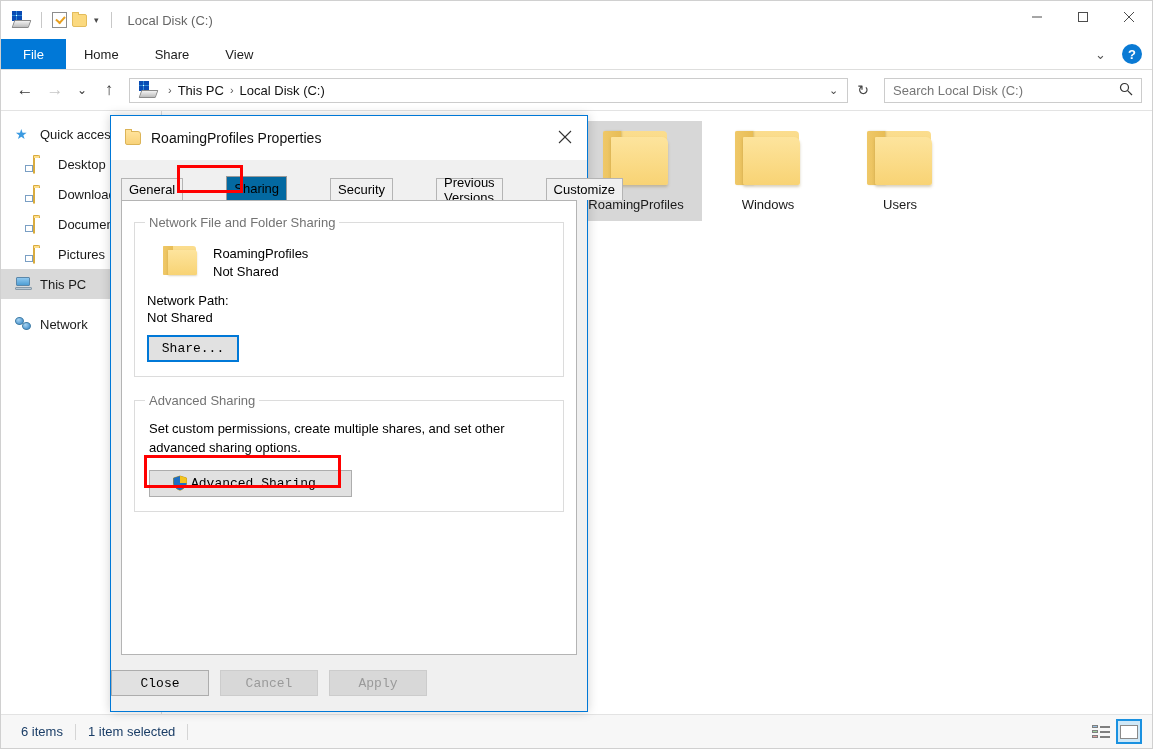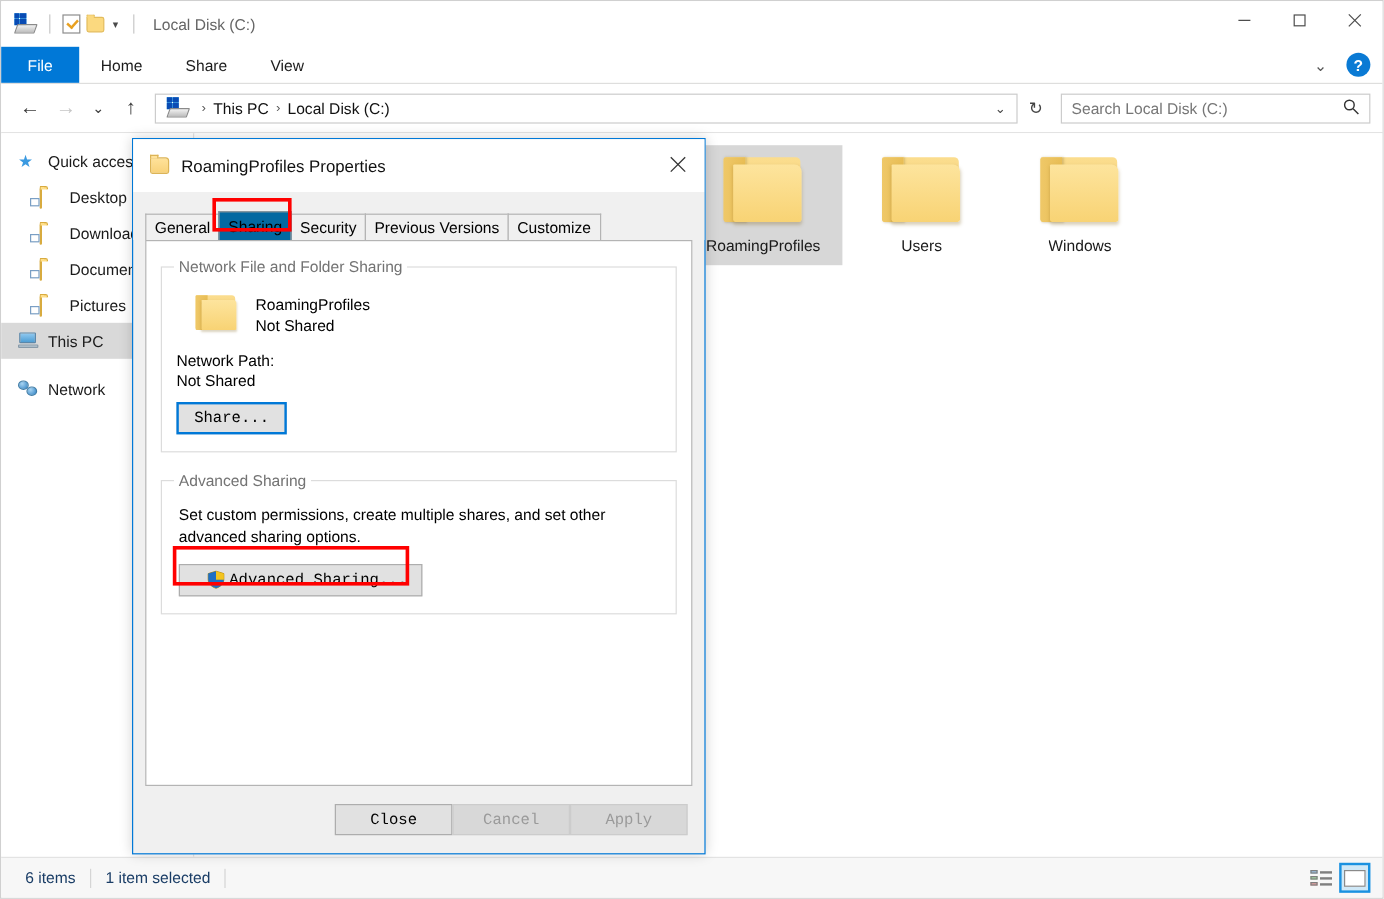--- a/index.html
+++ b/index.html
@@ -543,20 +543,21 @@
   }
 
   .dlg-tabstrip {
     display: flex;
     align-items: flex-end;
     padding-left: 10px;
     background: #f0f0f0;
     flex: none;
     height: 40px;
     position: relative;
+    gap: 44px;
   }
   .dlg-tab {
     height: 22px;
     padding: 0 7px;
     font-size: 13px;
     color: #000;
     display: flex;
     align-items: center;
     background: #f0f0f0;
     border: 1px solid #b4b4b4;
@@ -670,21 +671,21 @@
   }
   .shield {
     width: 16px; height: 16px;
     margin-right: 3px;
     flex: none;
   }
   .dlg-buttons {
     height: 56px;
     display: flex;
     align-items: center;
-    justify-content: flex-end;
+    gap: 11px;
     padding: 0 14px 0 0;
     flex: none;
   }
   .dlg-buttons .winbtn { min-width: 98px; height: 26px; }
 
   
   .redbox {
     position: absolute;
     border: 3px solid #ff0000;
     box-sizing: border-box;
@@ -829,29 +830,29 @@
               <div class="bf-front"></div>
           </div>
           <div class="file-label">RoamingProfiles</div>
         </div>
         <div class="file-item">
           <div class="big-folder">
             <div class="bf-back"></div>
               <div class="bf-flap"></div>
               <div class="bf-front"></div>
           </div>
-          <div class="file-label">Users</div>
+          <div class="file-label">Windows</div>
         </div>
         <div class="file-item">
           <div class="big-folder">
             <div class="bf-back"></div>
               <div class="bf-flap"></div>
               <div class="bf-front"></div>
           </div>
-          <div class="file-label">Windows</div>
+          <div class="file-label">Users</div>
         </div>
       </div>
     </div>
   </div>
 
   <div class="statusbar">
     <span class="status-text">6 items</span>
     <span class="status-div"></span>
     <span class="status-text">1 item selected</span>
     <span class="status-div"></span>

